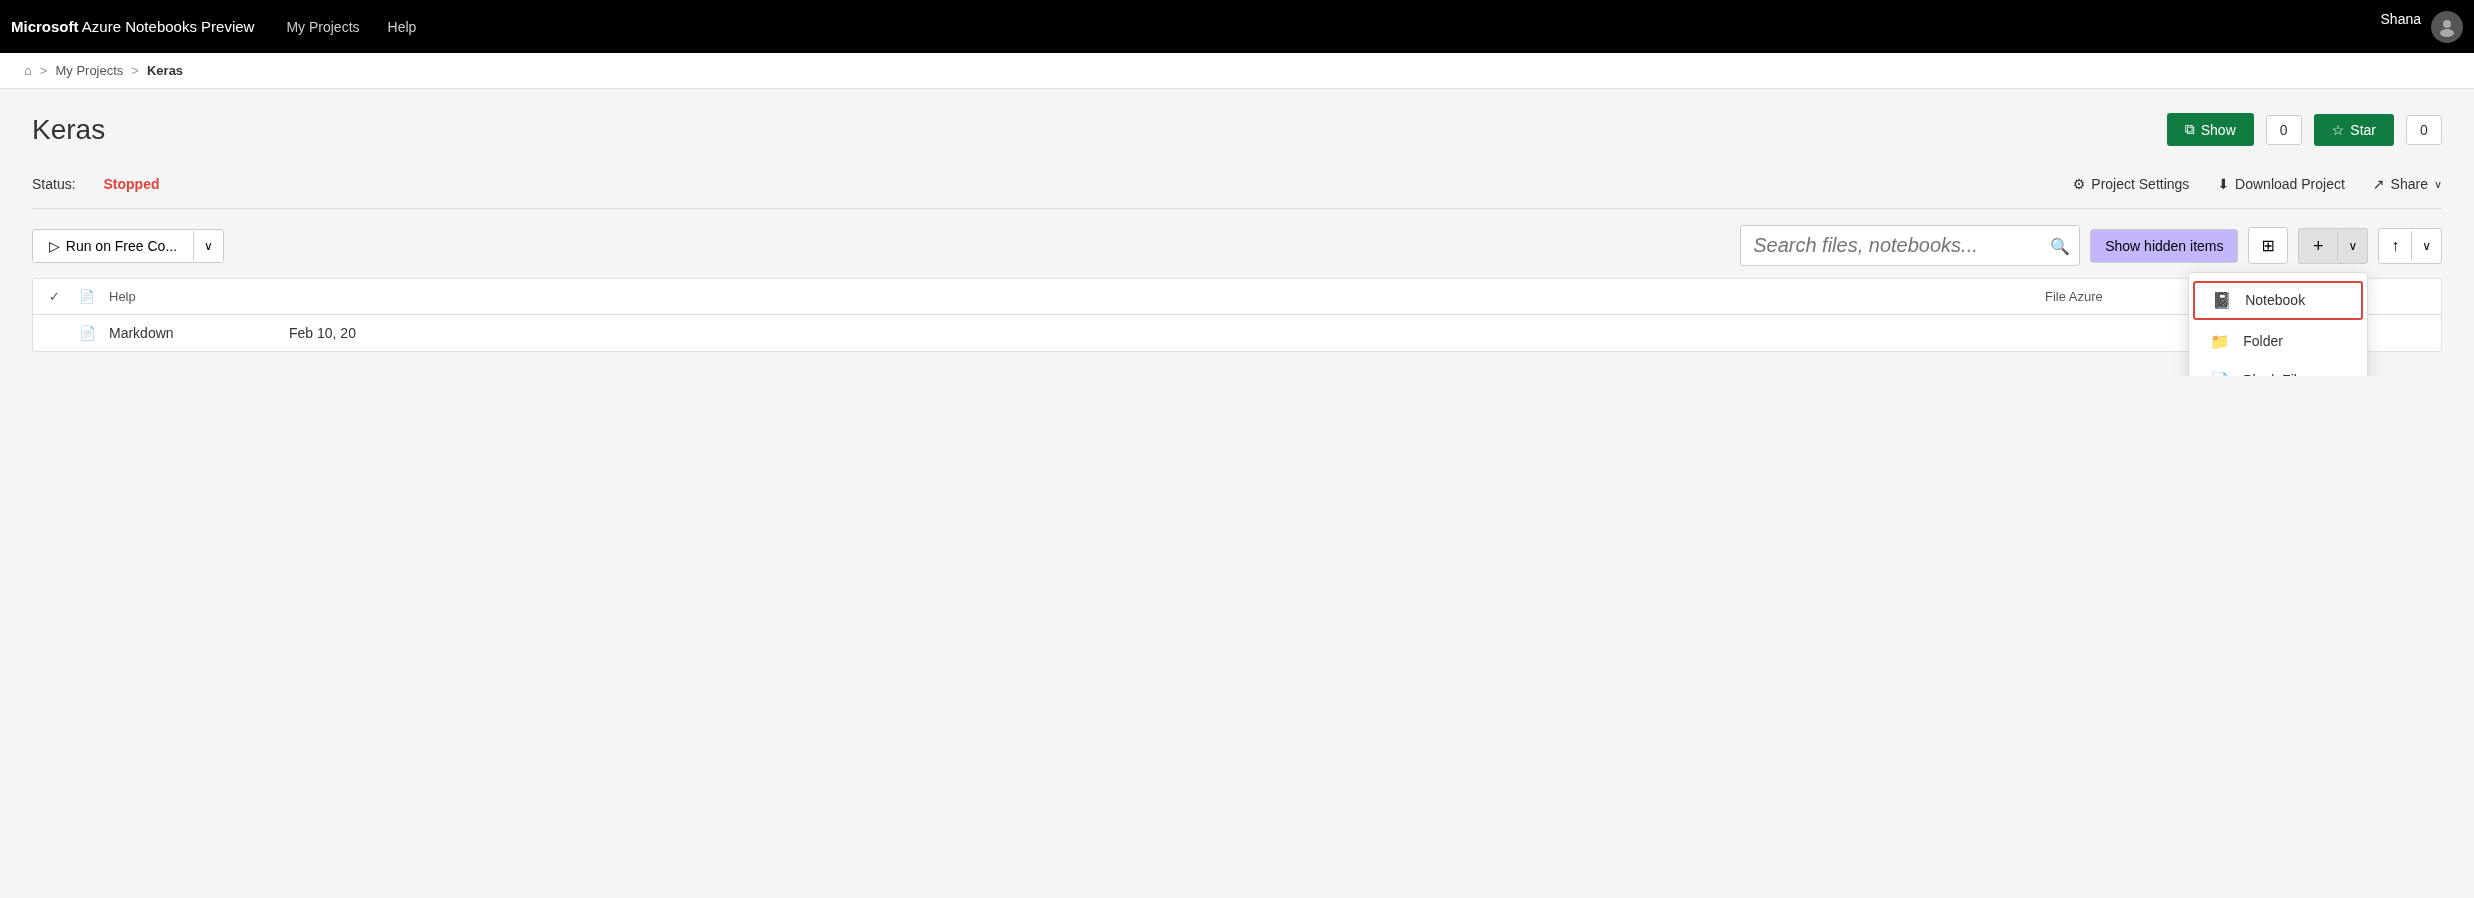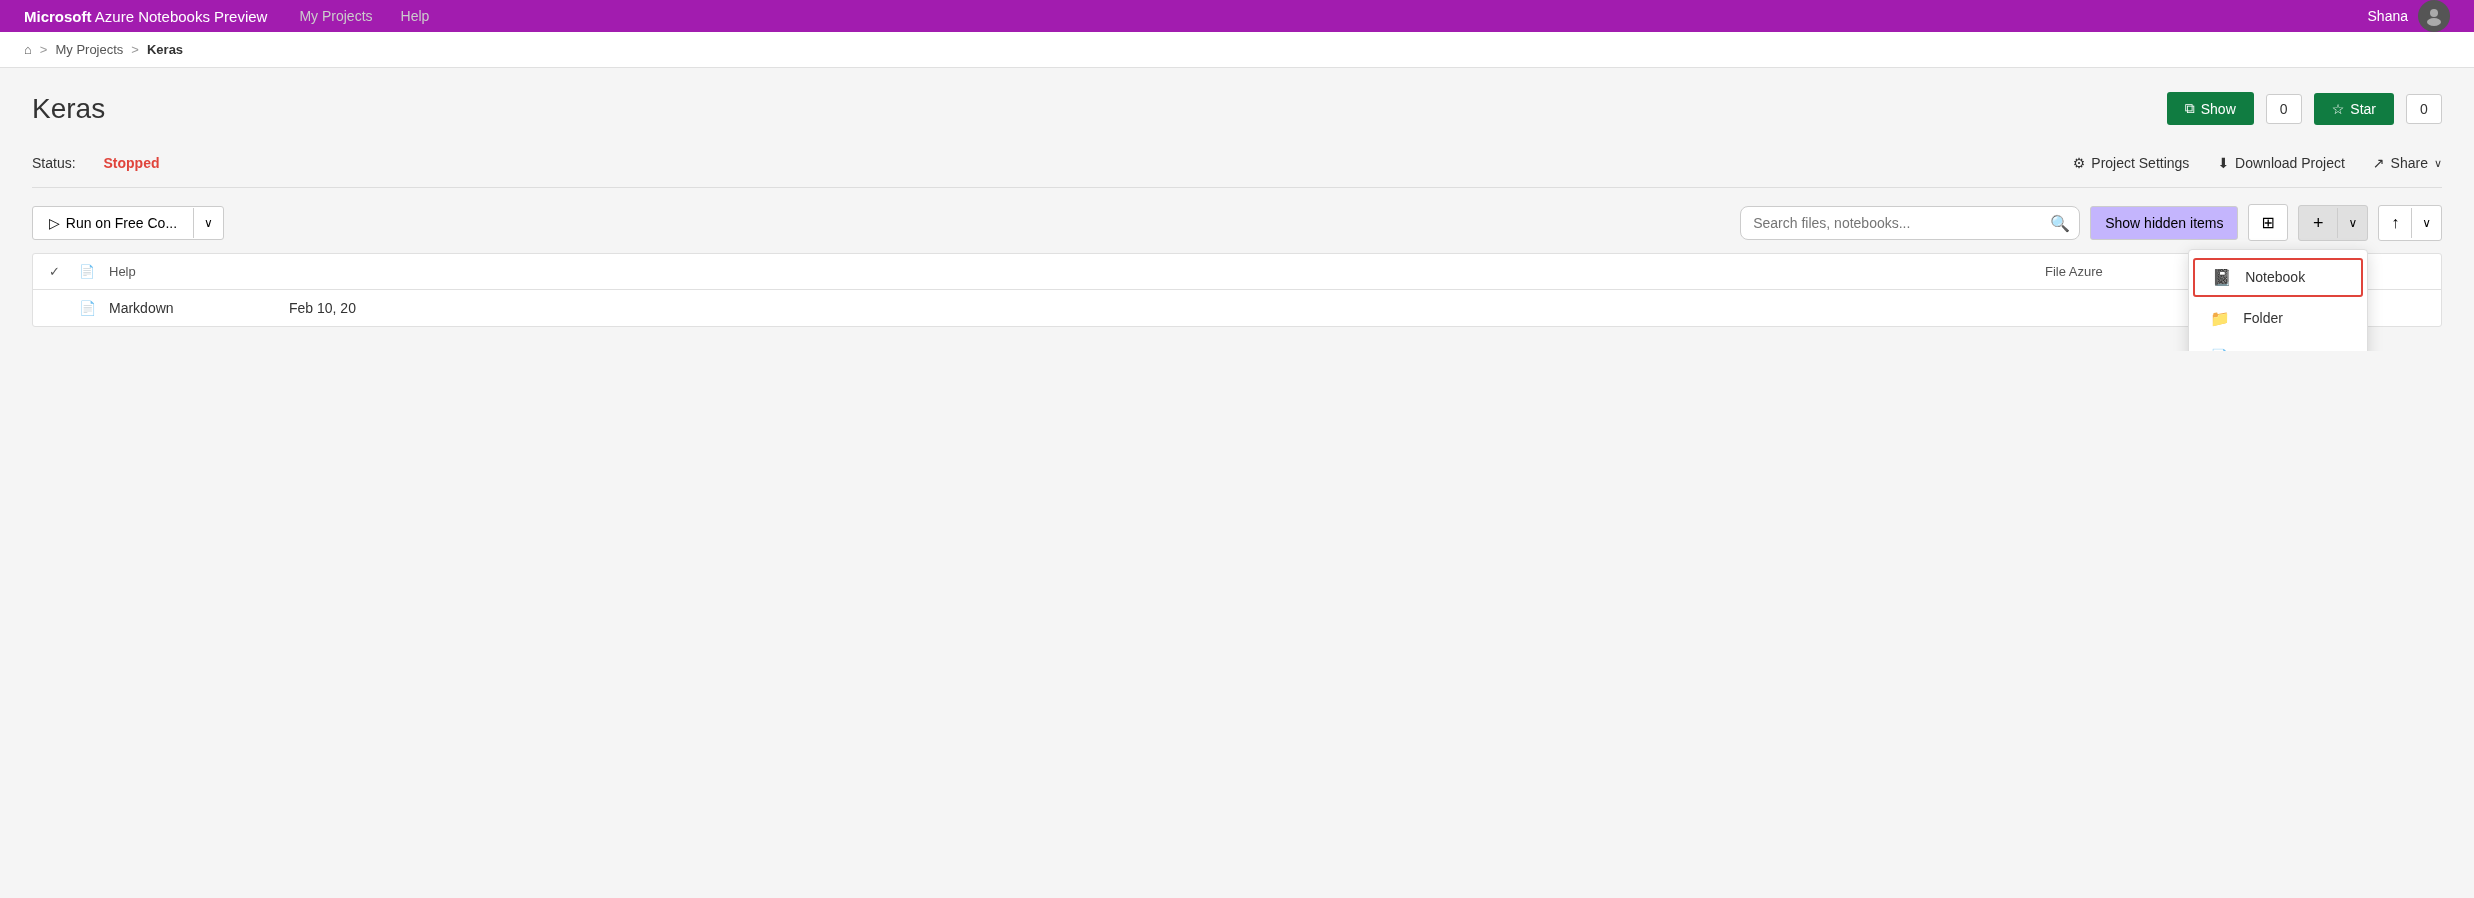--- a/index.html
+++ b/index.html
@@ -1,31 +1,31 @@
 <!DOCTYPE html>
 <html><head>
   <meta charset="utf-8">
   <style>
     * { box-sizing: border-box; margin: 0; padding: 0; }
     body { font-family: 'Segoe UI', Arial, sans-serif; background: #f5f5f5; font-size: 14px; color: #333; }
 
     
     .navbar {
-      background: #a21caf;
+      background: #000000;
       color: #fff;
       display: flex;
       align-items: center;
-      padding: 0 24px;
-      height: 32px;
+      padding: 0 11px;
+      height: 53px;
     }
     .navbar-brand { font-size: 15px; margin-right: 32px; }
     .navbar-brand strong { font-weight: 700; }
     .navbar-links { display: flex; gap: 28px; flex: 1; }
     .navbar-links a { color: #ccc; text-decoration: none; font-size: 14px; cursor: pointer; }
-    .navbar-user { display: flex; align-items: center; gap: 10px; cursor: pointer; }
+    .navbar-user { display: flex; align-items: flex-start; gap: 10px; cursor: pointer; }
     .navbar-user-name { color: #fff; font-size: 14px; }
     .user-avatar {
       width: 32px; height: 32px; border-radius: 50%;
       background: #555; display: flex; align-items: center; justify-content: center;
       color: #ccc; font-size: 18px;
     }
 
     
     .breadcrumb {
       background: #fff;
@@ -139,23 +139,24 @@
 
     .search-box {
       flex: 1;
       max-width: 340px;
       position: relative;
     }
     .search-input {
       width: 100%;
       padding: 8px 36px 8px 12px;
       border: 1px solid #ccc;
-      border-radius: 8px;
-      font-size: 14px;
+      border-radius: 3px;
+      font-size: 20px;
       outline: none;
+      font-style: italic;
     }
     .search-icon {
       position: absolute;
       right: 10px;
       top: 50%;
       transform: translateY(-50%);
       color: #777;
       font-size: 16px;
     }
 

